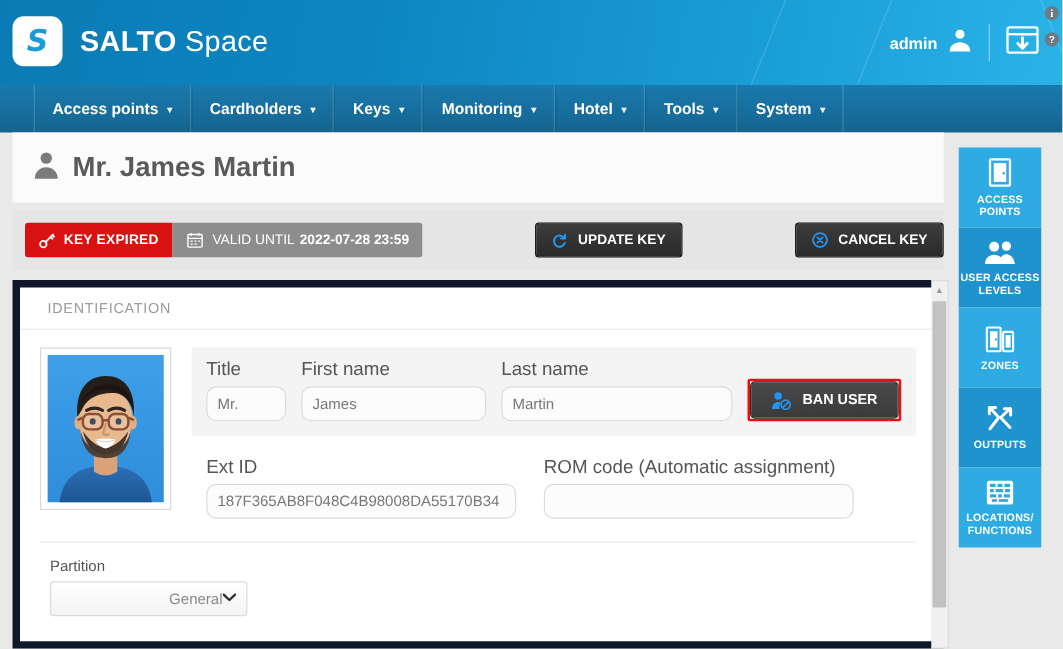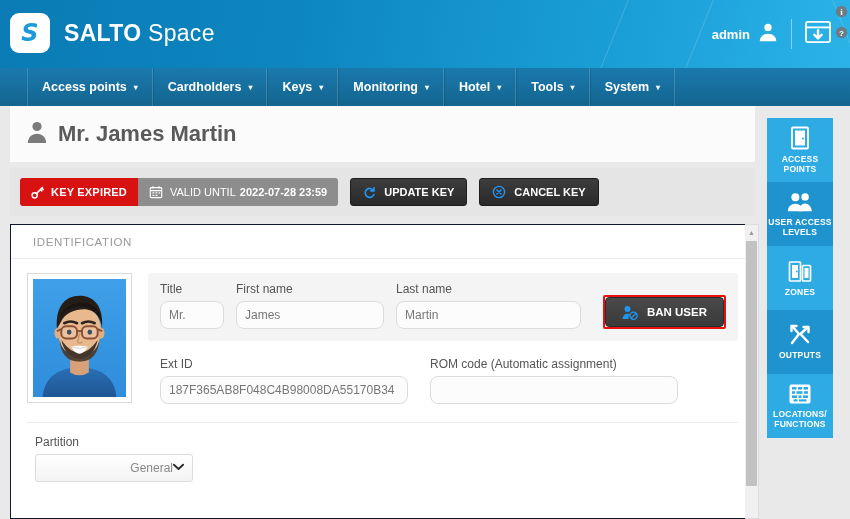--- a/index.html
+++ b/index.html
@@ -64,21 +64,21 @@
   .titlebar {
     position: absolute; top: 106px; left: 10px; width: 745px; height: 56px;
     background: #fbfbfb; display: flex; align-items: center; padding-left: 16px;
   }
   .title-person { margin-right: 10px; }
   .page-title { font-size: 22px; font-weight: bold; color: #5a5a5a; }
 
   
   .keybar {
     position: absolute; top: 168px; left: 10px; width: 745px; height: 48px;
-    background: #e5e5e5; display: flex; align-items: center; padding-left: 10px;
+    background: #e5e5e5; display: flex; align-items: center; padding-left: 10px; justify-content: space-between;
   }
   .pill-group { display: flex; height: 28px; border-radius: 3px; overflow: hidden; }
   .pill-red {
     background: #d81111; color: #fff; font-size: 11px; font-weight: bold;
     display: flex; align-items: center; padding: 0 11px; letter-spacing: .2px;
   }
   .pill-grey {
     background: #8d8d8d; color: #fff; font-size: 11px; font-weight: bold;
     display: flex; align-items: center; padding: 0 11px;
   }
@@ -87,41 +87,41 @@
     height: 28px; background: linear-gradient(180deg,#3d3d3d,#2a2a2a); border: 1px solid #1d1d1d;
     border-radius: 3px; color: #fff; font-size: 11px; font-weight: bold;
     display: flex; align-items: center; padding: 0 12px; margin-left: 12px; cursor: pointer;
   }
   .dark-btn .bi { margin-right: 8px; display: flex; }
   .icn-m { margin-right: 7px; display: flex; }
 
   
   .content {
     position: absolute; top: 224px; left: 10px; width: 745px; height: 295px;
-    background: #ffffff; border: 1px solid #0f172a; overflow: hidden;
+    background: #ffffff; border: 6px solid #0f172a; overflow: hidden;
   }
   .sect-head {
     height: 34px; display: flex; align-items: center; padding-left: 22px;
     color: #9a9a9a; font-size: 11.5px; letter-spacing: .6px;
     border-bottom: 1px solid #ececec;
   }
   .ident-body { padding: 14px 16px 0 16px; display: flex; }
   .photo-frame {
     width: 105px; height: 130px; background: #fff; border: 1px solid #dadada;
     padding: 5px; flex: 0 0 auto;
   }
   .photo { width: 100%; height: 100%; display: block; }
 
   .fields { flex: 1; margin-left: 16px; }
   .field-row1 {
     background: #f4f4f4; border-radius: 3px; padding: 9px 12px 12px 12px;
     display: flex; align-items: flex-end;
   }
   .fld { display: flex; flex-direction: column; }
-  .fld label { font-size: 12px; color: #555; margin-bottom: 5px; }
+  .fld label { font-size: 15px; color: #555; margin-bottom: 5px; }
   .inp {
     height: 28px; border: 1px solid #dcdcdc; border-radius: 8px; background: #fcfcfc;
     font-size: 12px; color: #777; padding: 0 8px; line-height: 26px;
     font-family: "Liberation Sans", sans-serif;
   }
   .w-title { width: 64px; }
   .w-first { width: 148px; }
   .w-last  { width: 185px; }
   .gap { width: 12px; }
 

